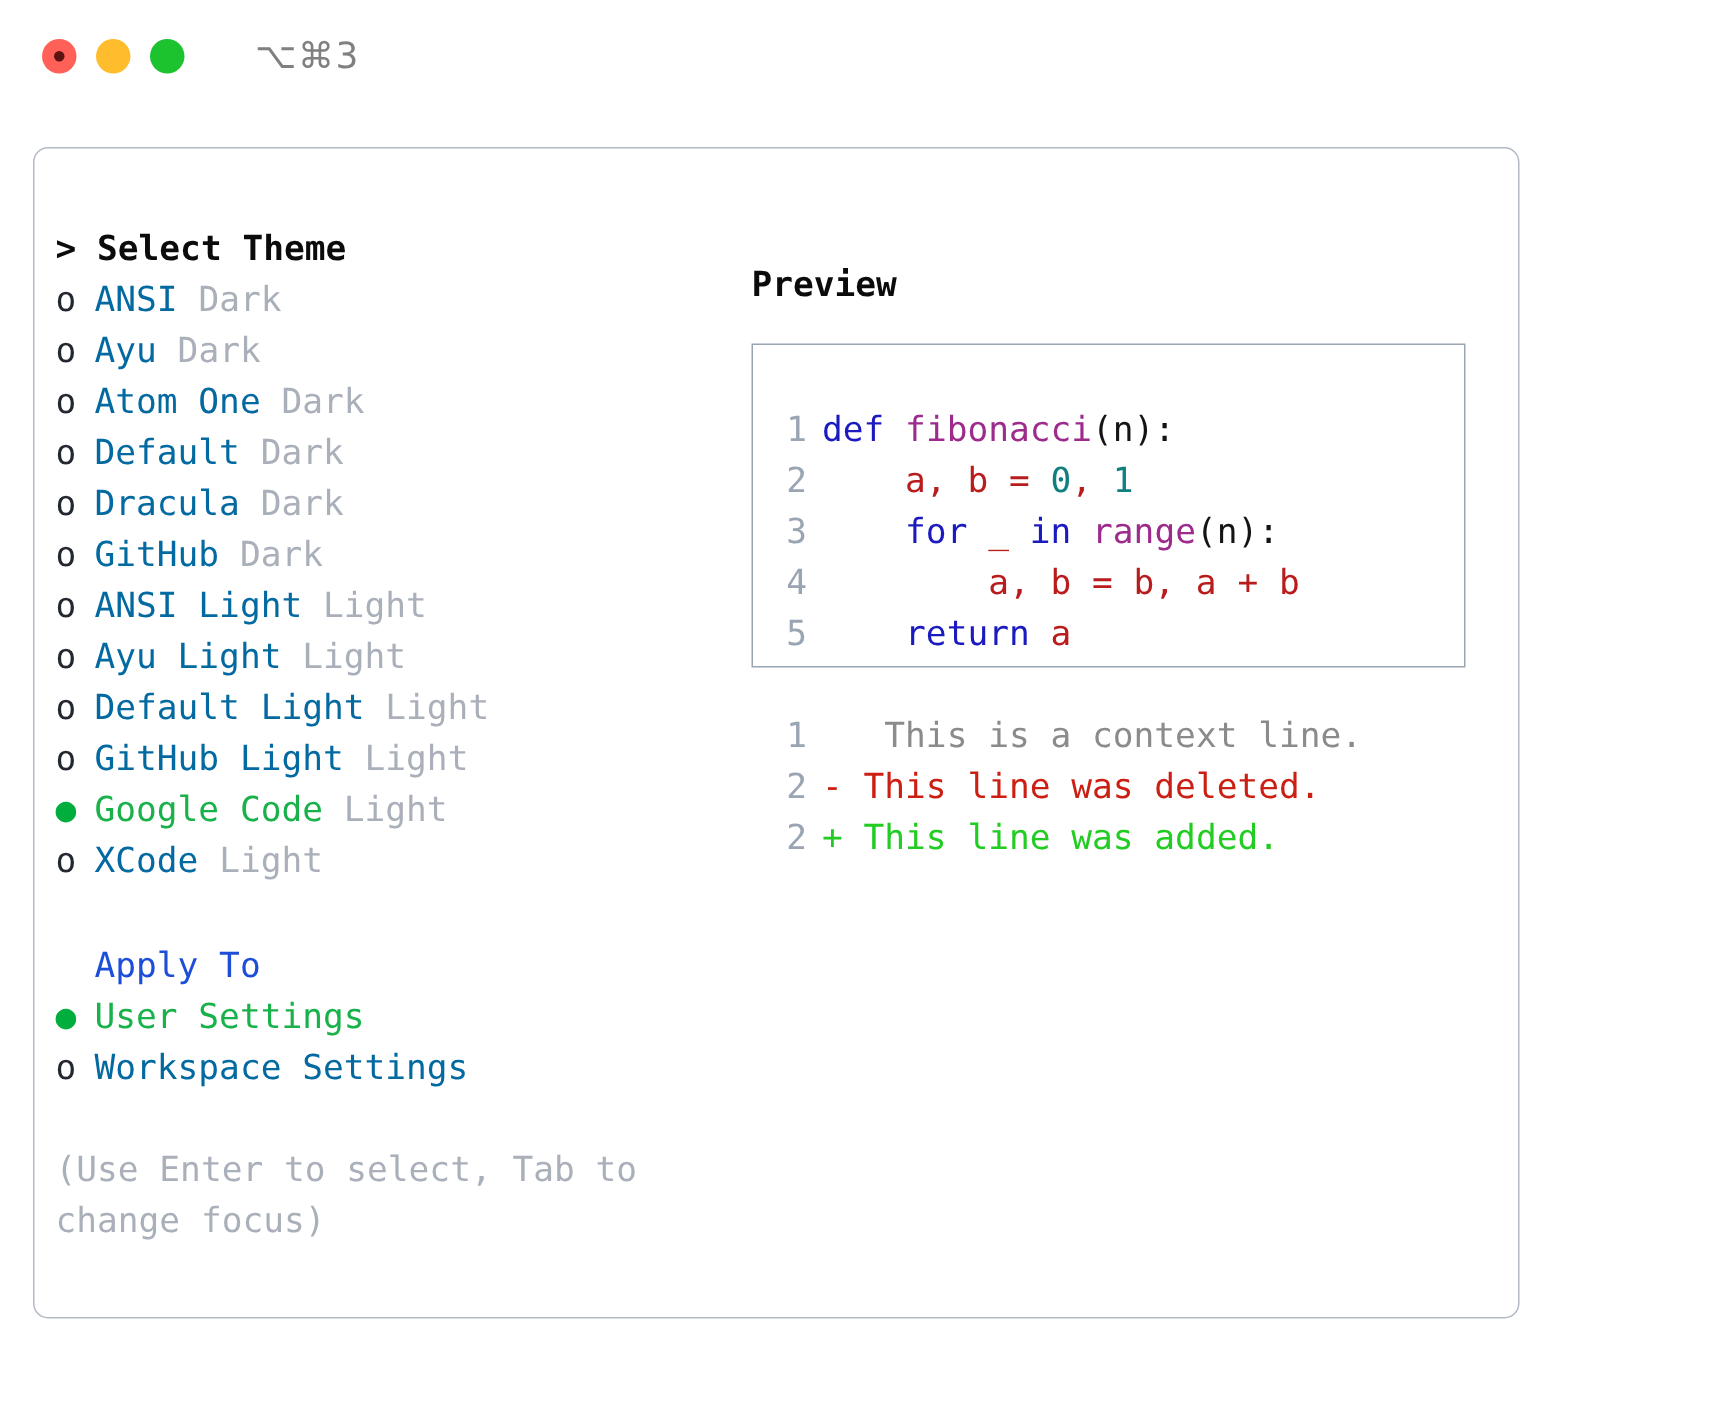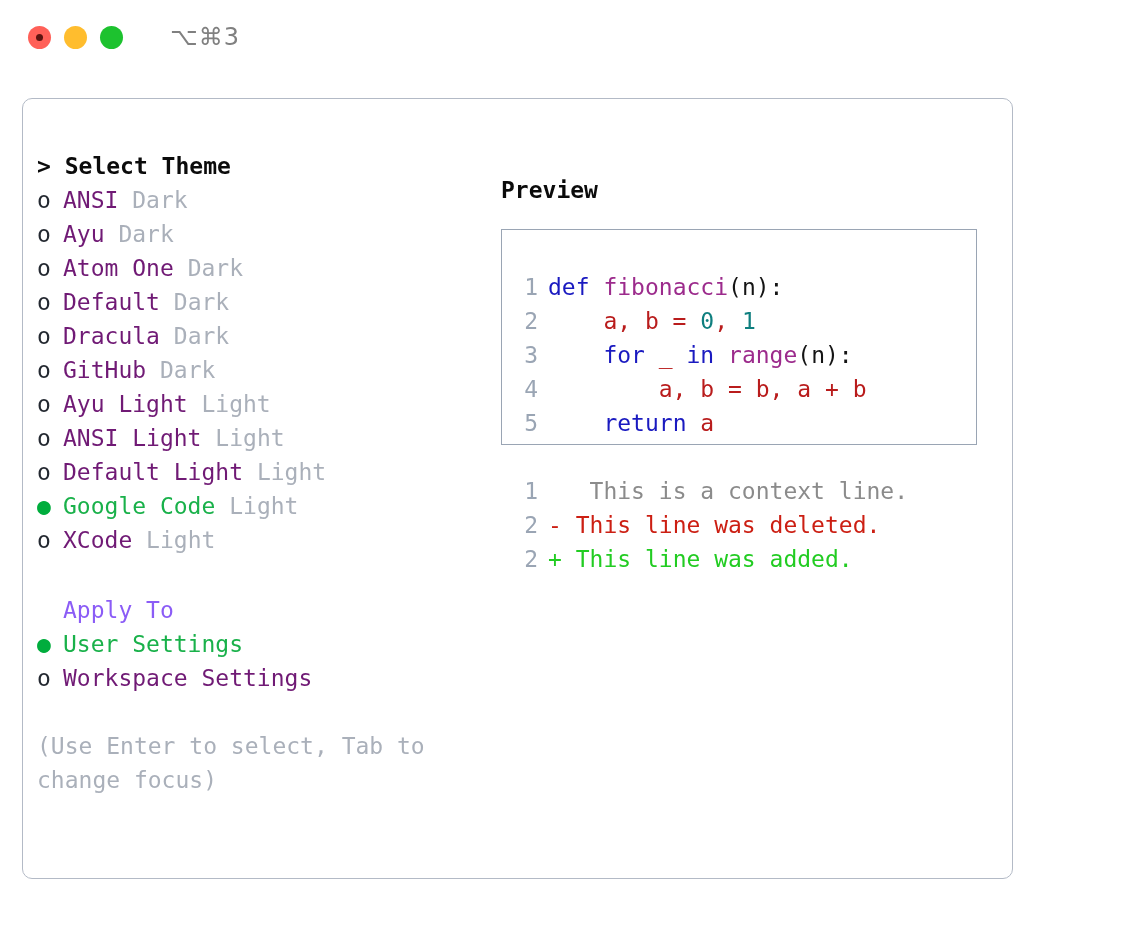--- a/index.html
+++ b/index.html
@@ -108,29 +108,29 @@
     white-space: pre;
     color: #232830;
     display: block;
   }
   .marker {
     display: inline-block;
     width: 26px;
     color: #232830;
   }
   .marker.sel { color: #00ad3d; }
-  .opt-name { color: #701a75; }
+  .opt-name { color: #0369a1; }
   .opt-row.selected .opt-name { color: #19b14a; }
   .opt-kind { color: #aab0ba; }
 
   .section-head {
     font-size: 23px;
     line-height: 34px;
     white-space: pre;
-    color: #8b5cf6;
+    color: #1d4ed8;
     padding-left: 26px;
   }
 
   .hint {
     font-size: 23px;
     line-height: 34px;
     color: #aab0ba;
     width: 420px;
     white-space: pre-wrap;
   }
@@ -209,23 +209,24 @@
 
     <div class="left-col">
       <div class="prompt-header">&gt; Select Theme</div>
       <div id="theme-list">
           <div class="opt-row"><span class="marker">o</span><span class="opt-name">ANSI</span><span> </span><span class="opt-kind">Dark</span></div>
           <div class="opt-row"><span class="marker">o</span><span class="opt-name">Ayu</span><span> </span><span class="opt-kind">Dark</span></div>
           <div class="opt-row"><span class="marker">o</span><span class="opt-name">Atom One</span><span> </span><span class="opt-kind">Dark</span></div>
           <div class="opt-row"><span class="marker">o</span><span class="opt-name">Default</span><span> </span><span class="opt-kind">Dark</span></div>
           <div class="opt-row"><span class="marker">o</span><span class="opt-name">Dracula</span><span> </span><span class="opt-kind">Dark</span></div>
           <div class="opt-row"><span class="marker">o</span><span class="opt-name">GitHub</span><span> </span><span class="opt-kind">Dark</span></div>
+          <div class="opt-row"><span class="marker">o</span><span class="opt-name">ANSI Light</span><span> </span><span class="opt-kind">Light</span></div>
           <div class="opt-row"><span class="marker">o</span><span class="opt-name">Ayu Light</span><span> </span><span class="opt-kind">Light</span></div>
-          <div class="opt-row"><span class="marker">o</span><span class="opt-name">ANSI Light</span><span> </span><span class="opt-kind">Light</span></div>
           <div class="opt-row"><span class="marker">o</span><span class="opt-name">Default Light</span><span> </span><span class="opt-kind">Light</span></div>
+          <div class="opt-row"><span class="marker">o</span><span class="opt-name">GitHub Light</span><span> </span><span class="opt-kind">Light</span></div>
           <div class="opt-row selected"><span class="marker sel">●</span><span class="opt-name">Google Code</span><span> </span><span class="opt-kind">Light</span></div>
           <div class="opt-row"><span class="marker">o</span><span class="opt-name">XCode</span><span> </span><span class="opt-kind">Light</span></div>
         </div>
 
       <div class="spacer-lg"></div>
 
       <div class="section-head">Apply To</div>
       <div id="apply-list">
           <div class="opt-row selected"><span class="marker sel">●</span><span class="opt-name">User Settings</span></div>
           <div class="opt-row"><span class="marker">o</span><span class="opt-name">Workspace Settings</span></div>

